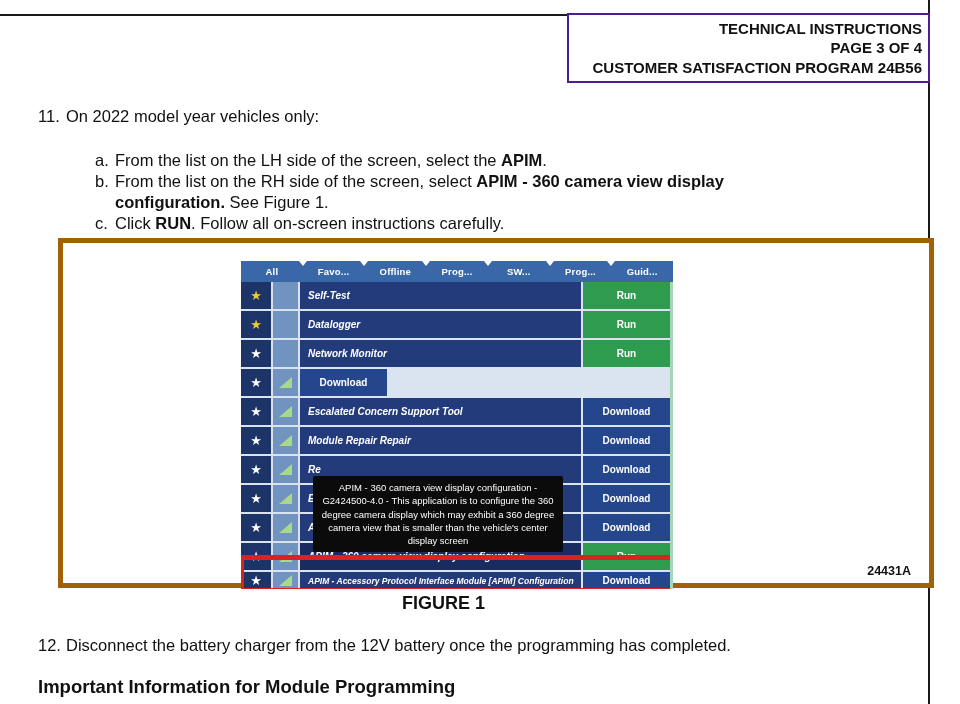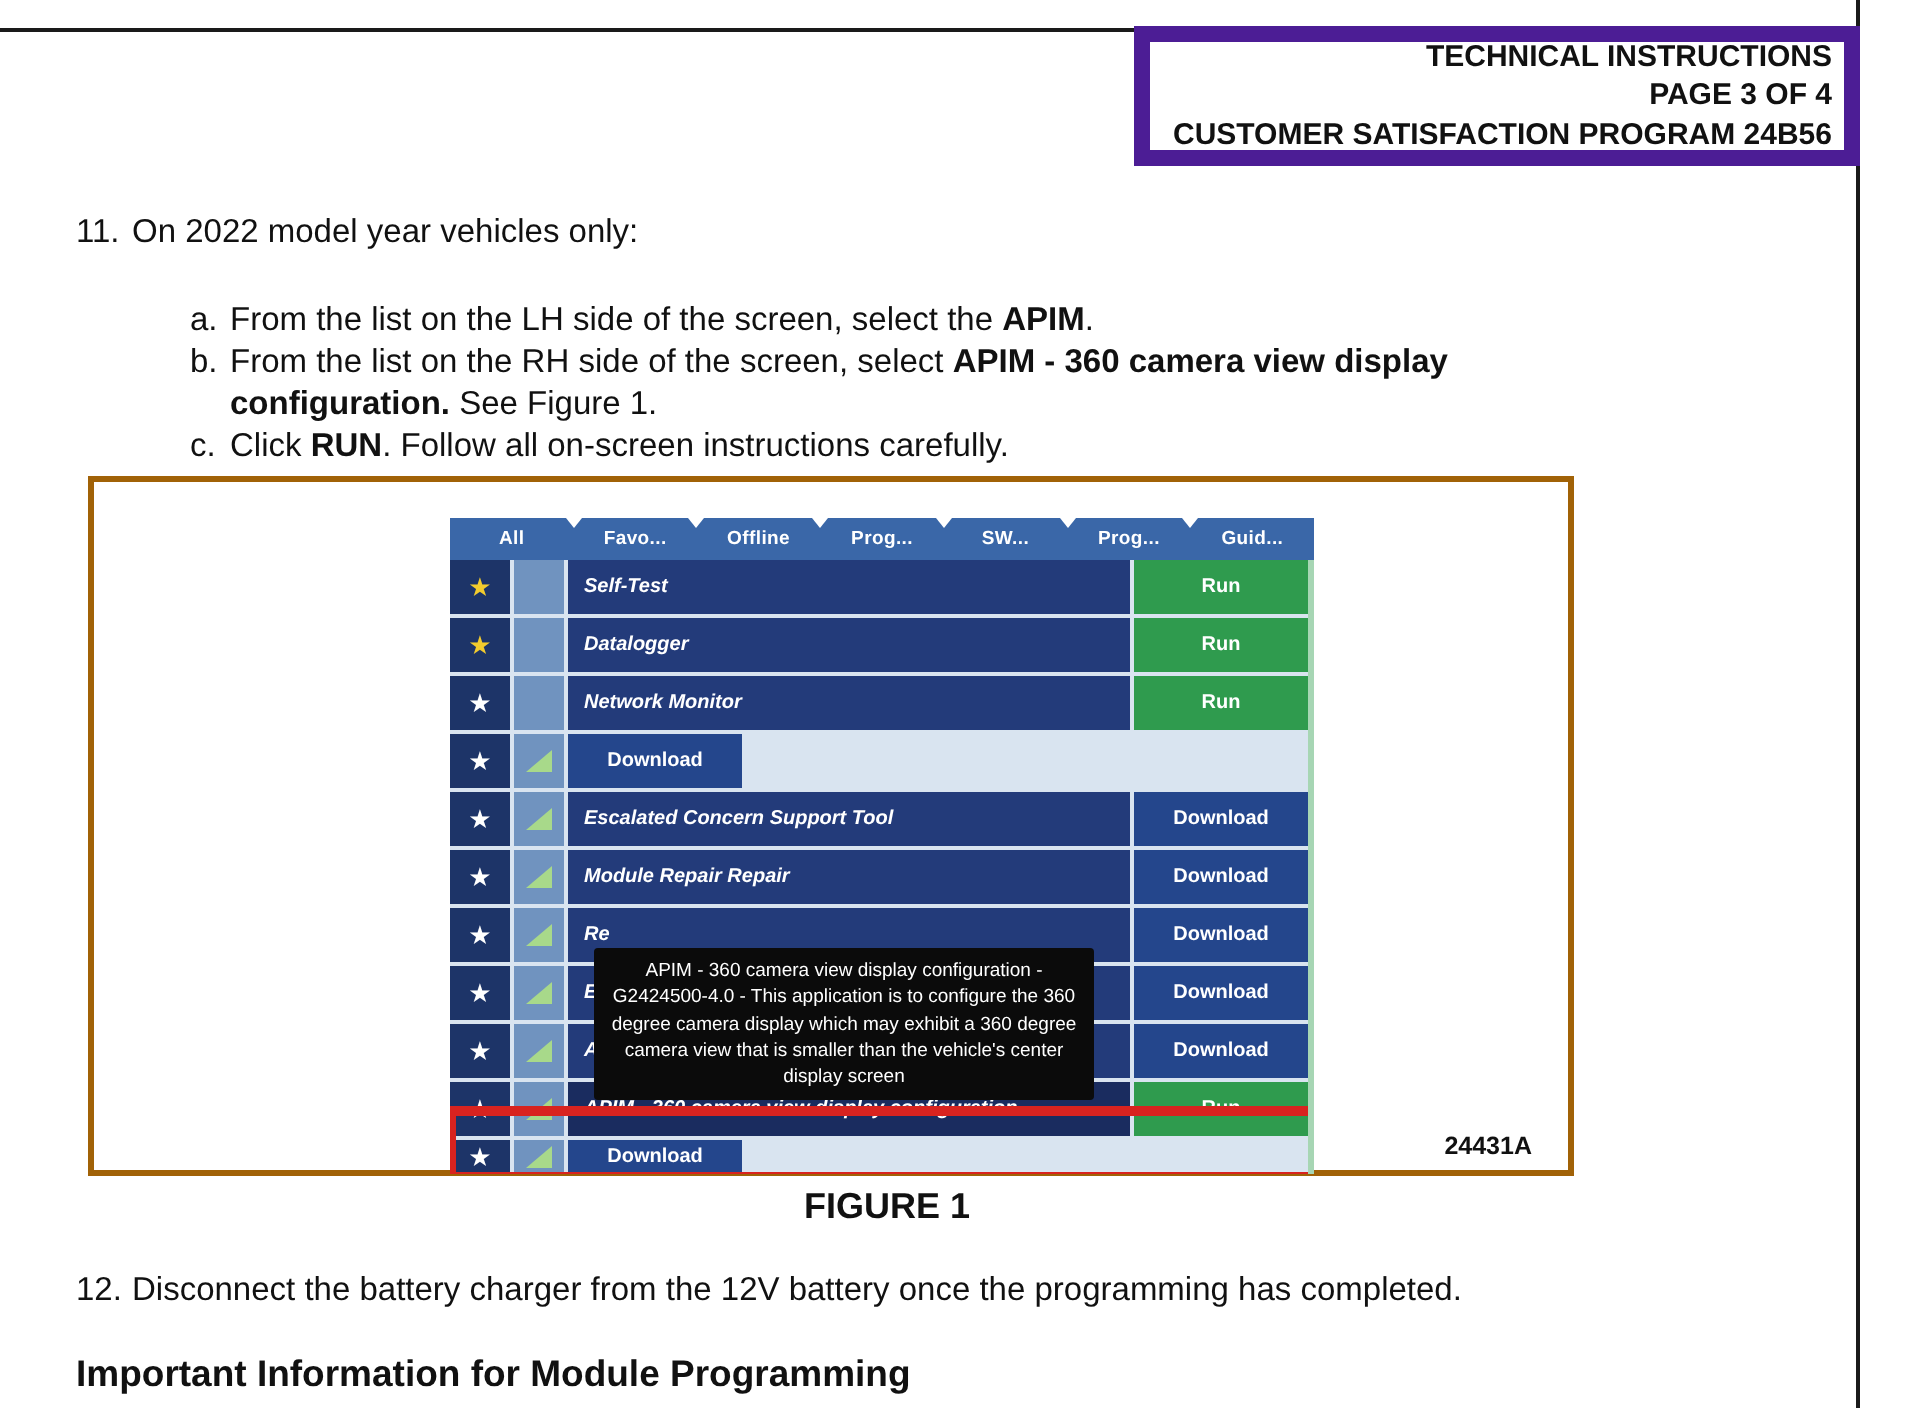--- a/index.html
+++ b/index.html
@@ -6,39 +6,39 @@
   body{
     width:960px;height:704px;position:relative;overflow:hidden;
     background:#ffffff;color:#111;
     font-family:"Liberation Sans", sans-serif;
   }
   
   .page-right-border{position:absolute;left:928px;top:0;width:2px;height:704px;background:#1a1a1a;}
   .top-rule{position:absolute;left:0;top:14px;width:569px;height:2px;background:#1a1a1a;}
   .header-box{
     position:absolute;left:567px;top:13px;width:363px;height:70px;box-sizing:border-box;
-    border:8px solid #4c1d95;background:#fff;
+    border:2px solid #4c1d95;background:#fff;
     display:flex;flex-direction:column;justify-content:center;align-items:flex-end;
     padding-right:6px;font-weight:bold;font-size:15px;line-height:1.3;white-space:nowrap;
   }
   
   .step{position:absolute;left:38px;font-size:16.5px;display:flex;}
   .step .num{width:28px;flex:0 0 auto;}
   #step11{top:107px;}
   #step12{top:636px;width:860px;}
   .sublist{position:absolute;left:95px;top:150px;width:700px;font-size:16.5px;line-height:21px;}
   .subitem{display:flex;}
   .subitem .letter{width:20px;flex:0 0 auto;}
   .subitem .txt{width:672px;}
   b{font-weight:bold;}
   .section-heading{position:absolute;left:38px;top:676px;font-size:18.5px;font-weight:bold;}
   
   .figure-box{
-    position:absolute;left:44px;top:238px;width:743px;height:350px;box-sizing:border-box;
-    border:3px solid #a16207;background:#fff;
+    position:absolute;left:58px;top:238px;width:876px;height:350px;box-sizing:border-box;
+    border:5px solid #a16207;background:#fff;
   }
   .figure-caption{position:absolute;left:27px;top:593px;width:833px;text-align:center;font-size:18px;font-weight:bold;}
   .ref-code{position:absolute;right:18px;bottom:5px;font-size:12.5px;font-weight:bold;}
   
   .screenshot{position:absolute;left:178px;top:18px;width:432px;height:328px;}
   .tabbar{display:flex;height:21px;background:#3a67a8;}
   .tab{
     position:relative;flex:1;display:flex;align-items:center;justify-content:center;
     color:#fff;font-size:9.5px;font-weight:bold;letter-spacing:.2px;
   }
@@ -236,20 +236,23 @@
           </div>
     <div class="cell cell-action run">Run</div>
   </div>
         <div class="row" style="height: 17px;">
     <div class="cell cell-star">
             <span class="star">★</span>
           </div>
     <div class="cell cell-icon">
             <span class="signal"></span>
           </div>
+    <div class="cell cell-label">
+            <span class="label-text" style="font-size: 8.5px;">APIM - Accessory Protocol Interface Module [APIM] Configuration</span>
+          </div>
     <div class="cell cell-action download">Download</div>
   </div>
       </div>
   </div>
   <div class="ref-code">24431A</div>
 </div>
 
 <div class="figure-caption">FIGURE 1</div>
 
 <div class="step" id="step12">

